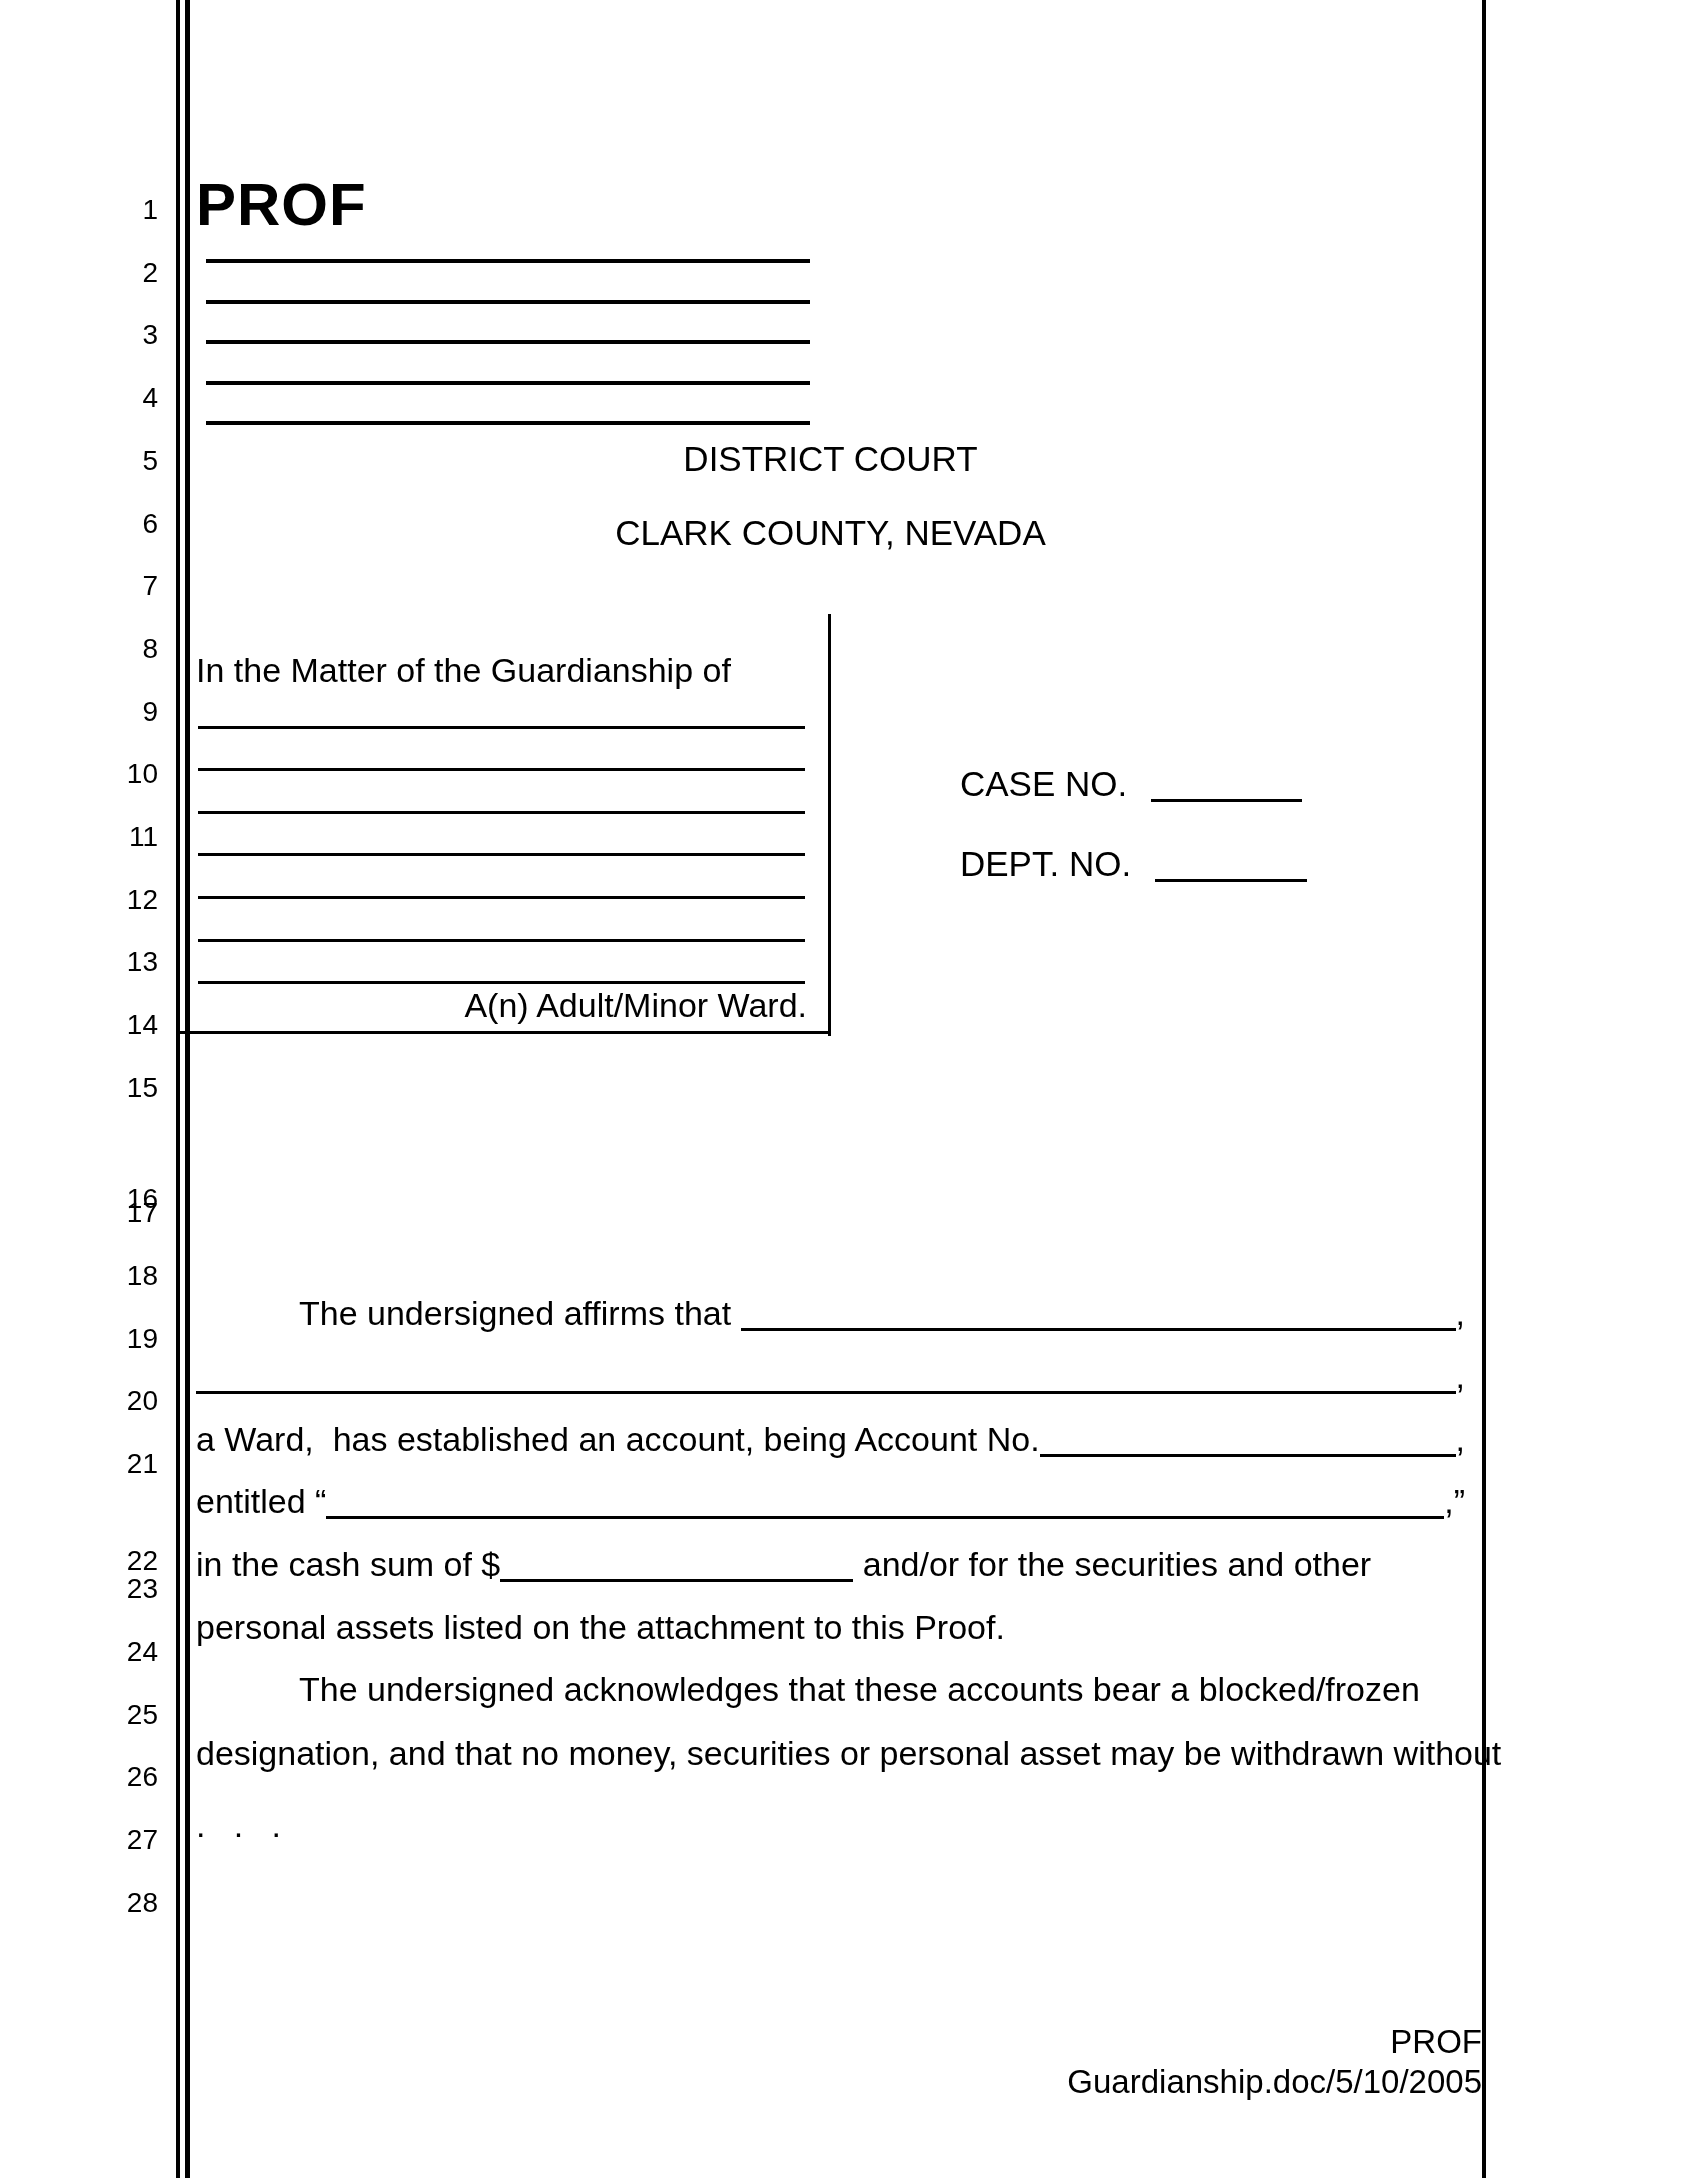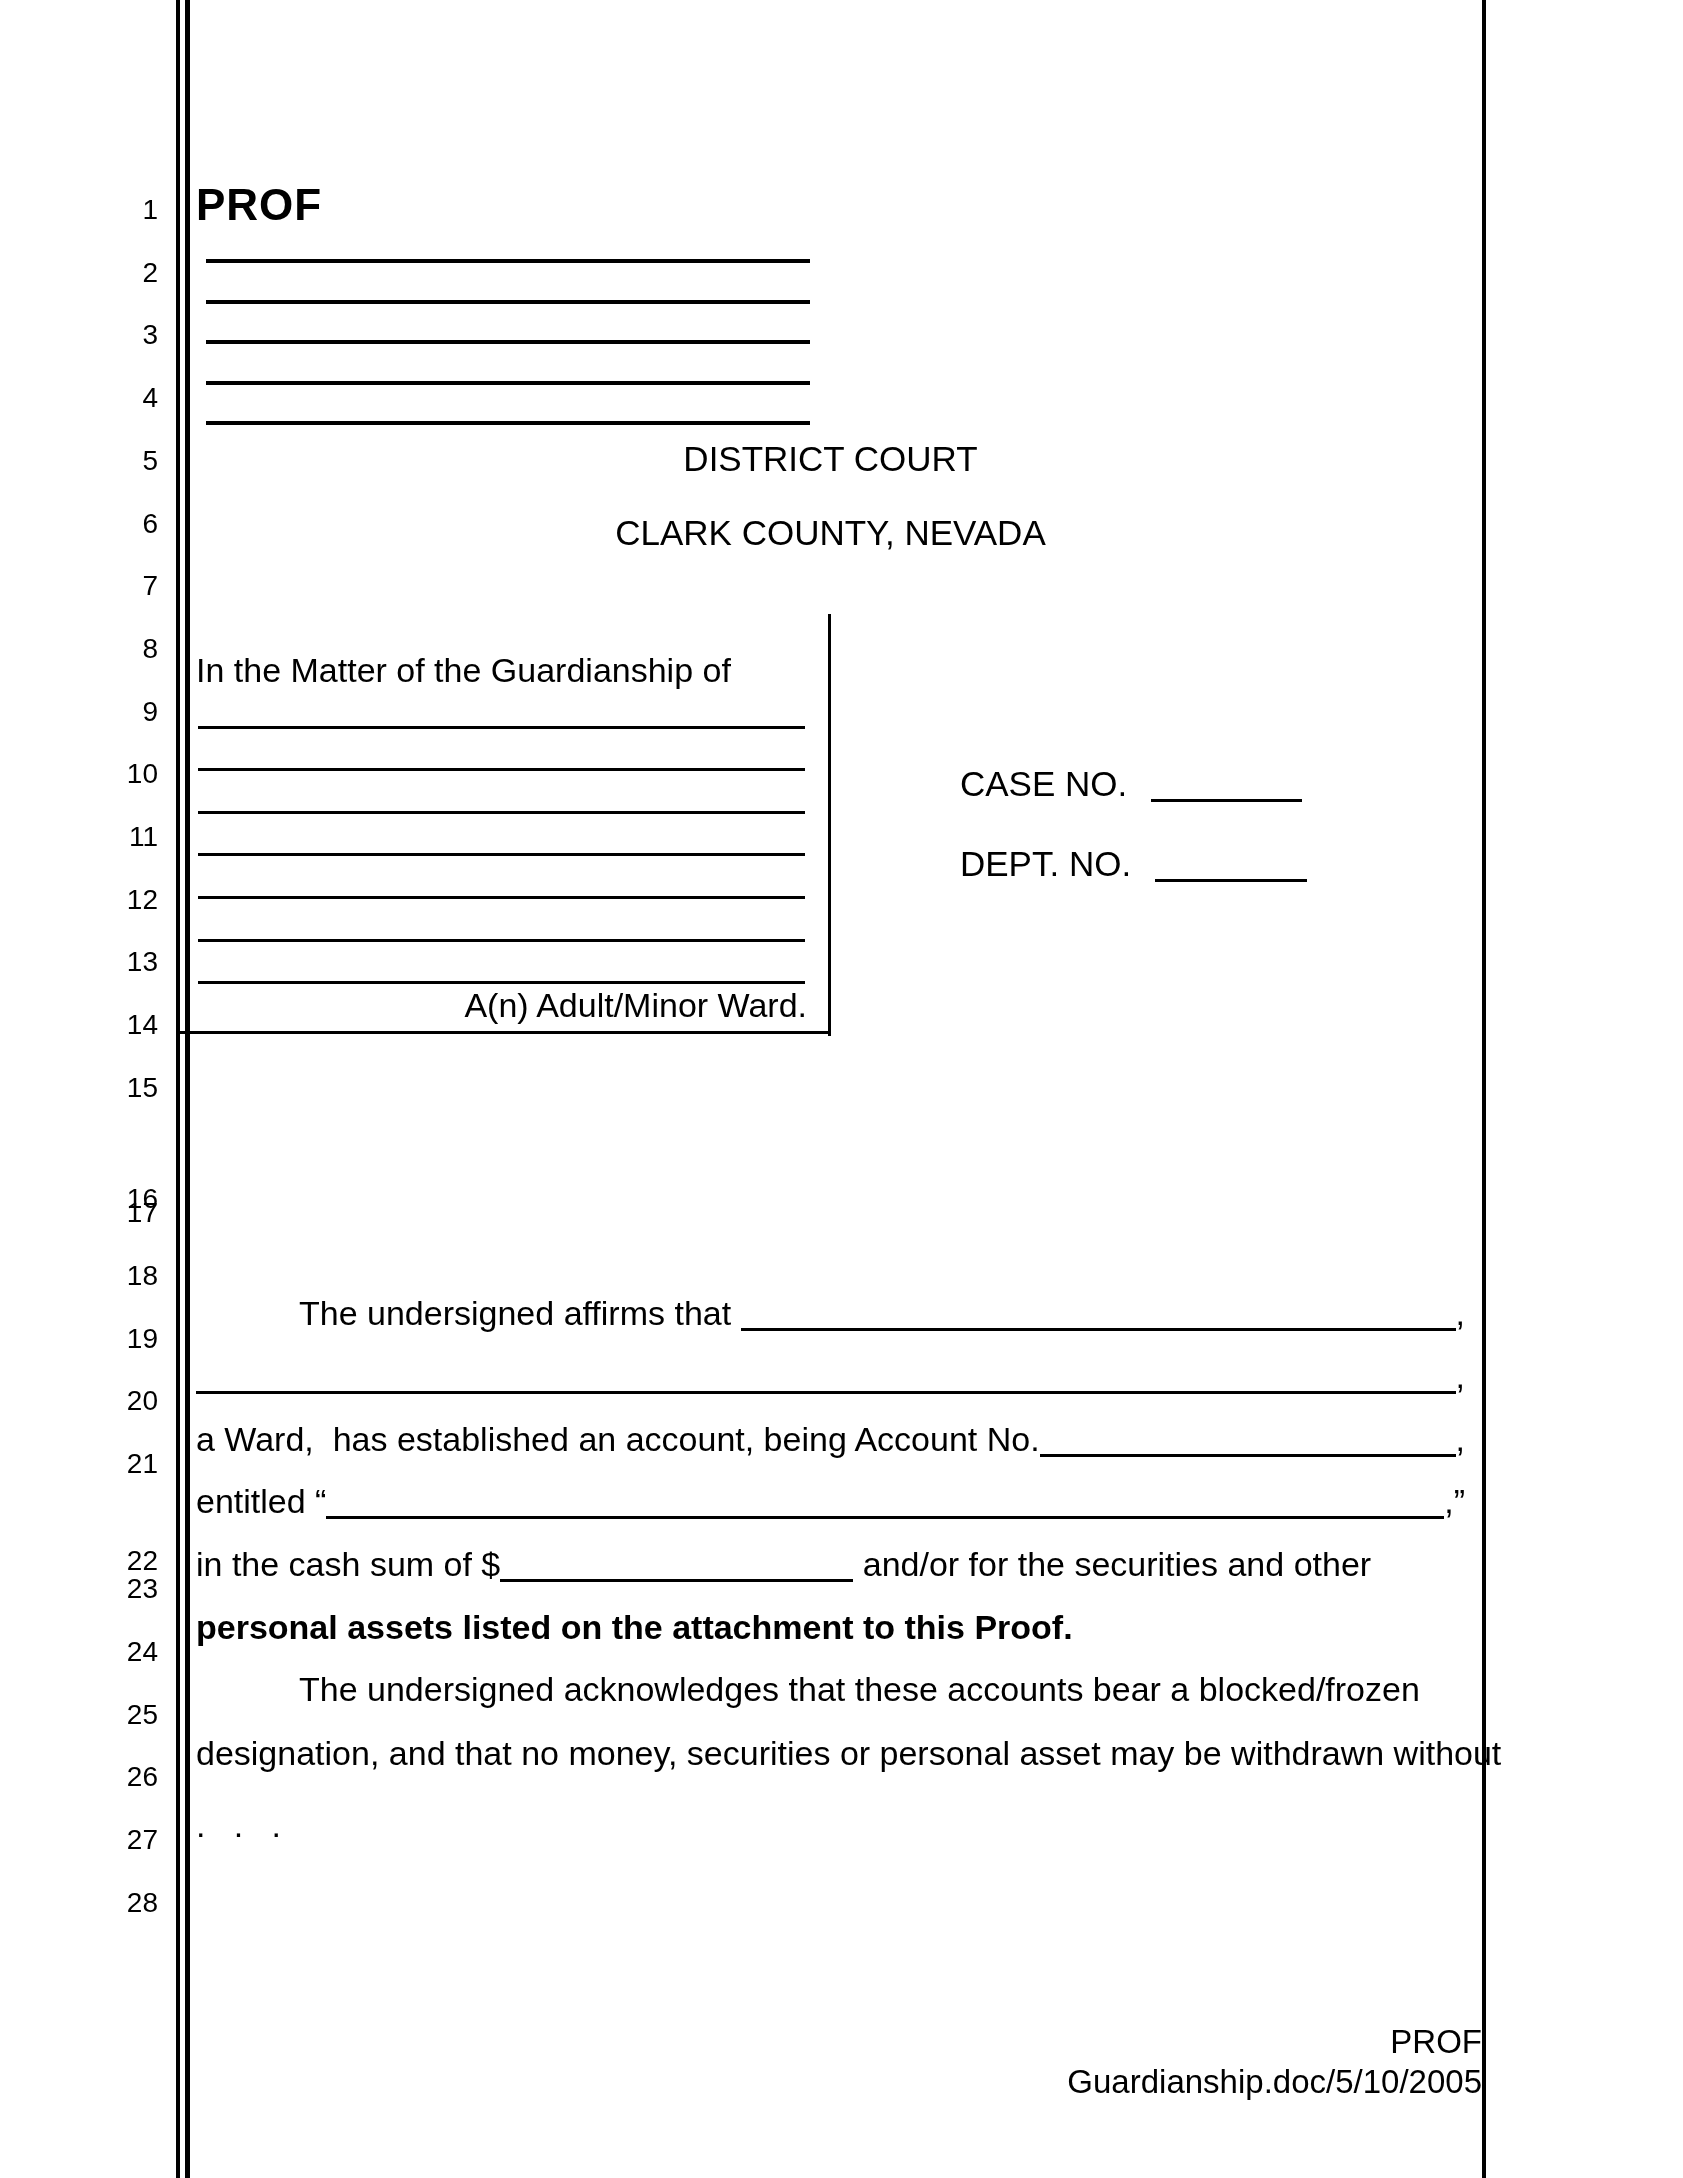--- a/index.html
+++ b/index.html
@@ -35,21 +35,21 @@
     text-align: right;
     font-size: 28px;
     line-height: 30px;
   }
 
   
   .prof-heading {
     position: absolute;
     left: 196px;
     top: 182px;
-    font-size: 44px;
+    font-size: 60px;
     line-height: 46px;
     font-weight: bold;
     letter-spacing: 1px;
   }
   .attorney-blank {
     position: absolute;
     left: 206px;
     width: 604px;
     height: 4px;
     background: #000;
@@ -266,21 +266,21 @@
       <div class="body-row" style="top: 1480px;">
         <span class="body-text">entitled “</span>
         <div class="blank-fill"></div>
         <span class="body-text">,”</span>
       </div>
       <div class="body-row" style="top: 1543px;">
         <span class="body-text">in the cash sum of $</span>
         <div class="blank-fixed" style="width: 353px;"></div>
         <span class="body-text"> and/or for the securities and other</span>
       </div>
-      <div class="body-row" style="top: 1606px; font-weight: bold;">
+      <div class="body-row" style="top: 1606px;">
         <span class="body-text">personal assets listed on the attachment to this Proof.</span>
       </div>
       <div class="body-row" style="top: 1668px;">
         <span class="indent-spacer"></span>
         <span class="body-text">The undersigned acknowledges that these accounts bear a blocked/frozen</span>
       </div>
       <div class="body-row" style="top: 1732px;">
         <span class="body-text">designation, and that no money, securities or personal asset may be withdrawn without</span>
       </div>
       <div class="body-row" style="top: 1804px;">

